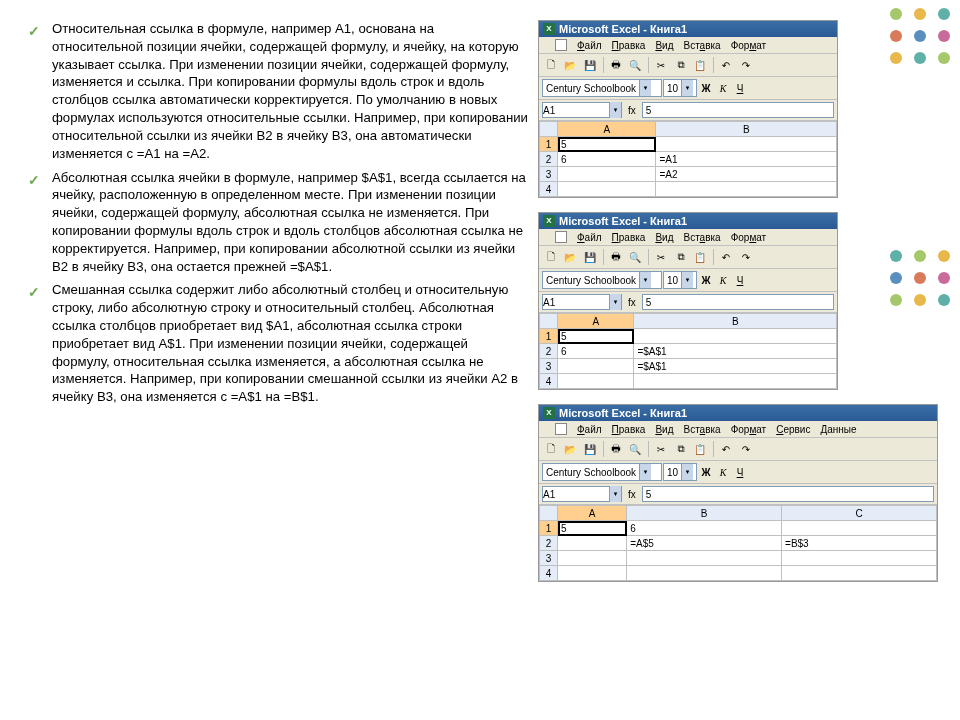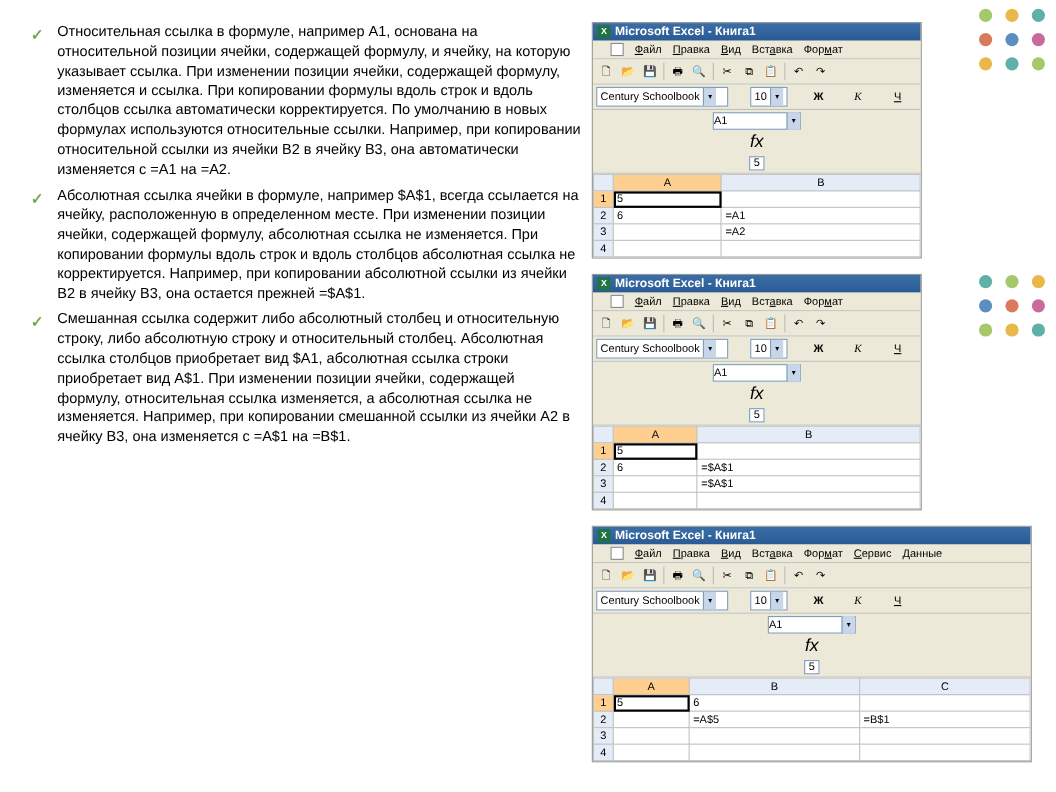--- a/index.html
+++ b/index.html
@@ -88,46 +88,46 @@
     width: 18px; height: 18px;
     border: 1px solid #ece9d8;
     display: flex; align-items: center; justify-content: center;
     font-size: 10px;
     background: #ece9d8;
   }
   .tb-sep { width:1px; height:16px; background:#bbb; margin:0 1px; }
   .font-row {
     background: #ece9d8;
     padding: 2px 3px;
-    display:flex; gap:20px; align-items:center;
+    display:flex; gap:1px; align-items:center;
     border-bottom: 1px solid #c0c0c0;
   }
   .combo {
     background:#fff; border:1px solid #7f9db9; height:18px;
     display:flex; align-items:center; padding:0 3px;
     font-size:10px;
   }
   .combo-arrow {
     width:12px;height:16px;background:#c8d6ea;border-left:1px solid #7f9db9;
     margin-left:3px; display:flex;align-items:center;justify-content:center;
     font-size:7px;
   }
   .bold-btn { font-weight:bold; width:16px; text-align:center; }
   .italic-btn { font-style:italic; font-family:'Times New Roman',serif; width:16px; text-align:center; }
   .under-btn { text-decoration:underline; width:16px; text-align:center; }
   .cell-ref-row {
     display:flex; background:#ece9d8; padding:2px 3px;
-    border-bottom:1px solid #c0c0c0; align-items:center; gap:3px;flex-direction:column;
+    border-bottom:1px solid #c0c0c0; align-items:center; gap:3px;
   }
   .name-box {
     background:#fff; border:1px solid #7f9db9; width:80px; height:16px;
     display:flex;align-items:center;justify-content:center;font-size:10px;
   }
   .fx {
-    font-style:italic; font-size:16px; padding:0 3px;
+    font-size:10px; padding:0 3px;
   }
   .formula-val {
     background:#fff; border:1px solid #7f9db9; height:16px; flex:1;
     padding:0 3px; font-size:10px; display:flex;align-items:center;
   }
   .sheet {
     background:#fff; border-collapse:collapse; width:100%;
   }
   .sheet th, .sheet td {
     border:1px solid #c0c0c0; font-size:10px; height:15px;
@@ -386,21 +386,21 @@
           <tr>
             <th class="rh sel">1</th>
             <td class="sel">5</td>
             <td class="">6</td>
             <td class=""></td>
           </tr>
           <tr>
             <th class="rh ">2</th>
             <td class=""></td>
             <td class="">=A$5</td>
-            <td class="">=B$1</td>
+            <td class="">=B$3</td>
           </tr>
           <tr>
             <th class="rh ">3</th>
             <td class=""></td>
             <td class=""></td>
             <td class=""></td>
           </tr>
           <tr>
             <th class="rh ">4</th>
             <td class=""></td>

